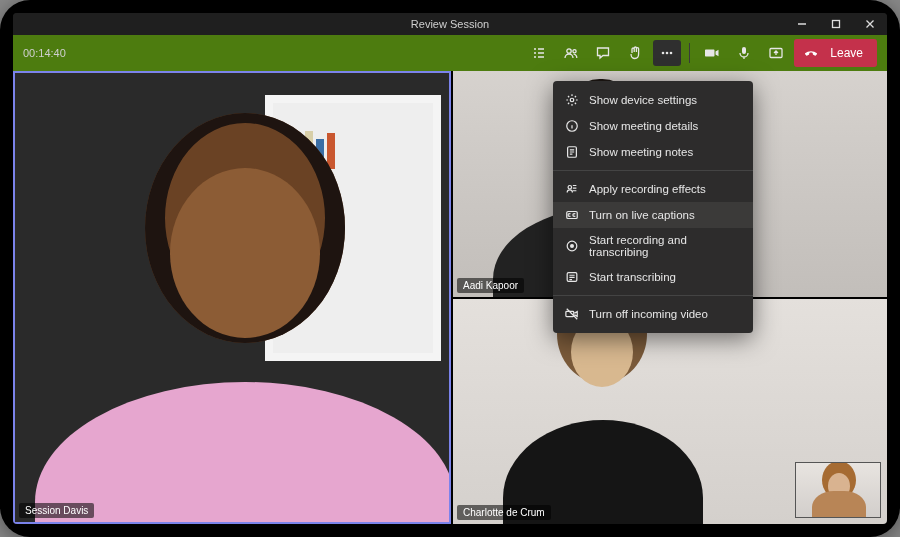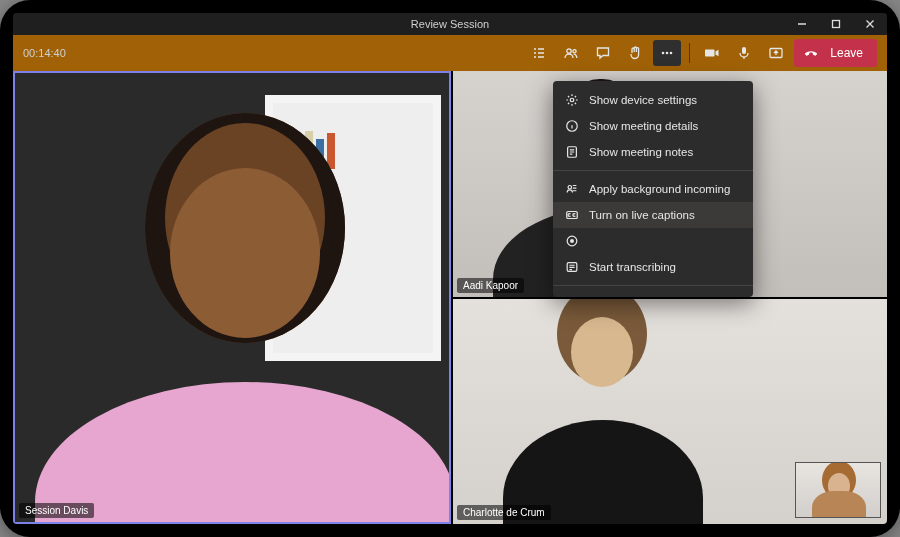--- a/index.html
+++ b/index.html
@@ -47,21 +47,21 @@
   .win-btn {
     width: 34px; height: 100%;
     display: flex; align-items: center; justify-content: center;
     color: #ddd;
   }
   .win-btn svg { width: 10px; height: 10px; stroke: currentColor; fill: none; stroke-width: 1.3; }
 
   
   .toolbar {
     height: 36px;
-    background: #a16207;
+    background: #4d7c0f;
     display: flex;
     align-items: center;
     padding: 0 10px;
     gap: 4px;
   }
   .timer { color: #cfcfcf; font-size: 11px; margin-right: auto; }
   .tool-btn {
     width: 28px; height: 26px;
     border-radius: 3px;
     display: flex; align-items: center; justify-content: center;
@@ -307,51 +307,61 @@
       <div class="menu-sep"></div>
       <div id="mg2">
           <div class="menu-item">
             <span class="mi-icon">
               <svg viewBox="0 0 16 16">
                 <circle cx="5.5" cy="6" r="2"></circle>
                 <path d="M2.5 12c0-1.8 1.3-3 3-3s3 1.2 3 3"></path>
                 <path d="M9 4h4M9 7h4M9 10h4"></path>
               </svg>
             </span>
-            <span>Apply background incoming</span>
+            <span>Apply recording effects</span>
           </div>
           <div class="menu-item hl">
             <span class="mi-icon">
               <svg viewBox="0 0 16 16">
                 <rect x="2" y="4" width="12" height="8" rx="1.5"></rect>
                 <path d="M6.2 7c-.3-.4-.7-.6-1.2-.6-.9 0-1.5.7-1.5 1.6s.6 1.6 1.5 1.6c.5 0 .9-.2 1.2-.6M11.7 7c-.3-.4-.7-.6-1.2-.6-.9 0-1.5.7-1.5 1.6s.6 1.6 1.5 1.6c.5 0 .9-.2 1.2-.6"></path>
               </svg>
             </span>
             <span>Turn on live captions</span>
           </div>
           <div class="menu-item">
             <span class="mi-icon">
               <svg viewBox="0 0 16 16">
                 <circle cx="8" cy="8" r="5.5"></circle>
                 <circle cx="8" cy="8" r="2.3" fill="#e6e6e6" stroke="none"></circle>
               </svg>
             </span>
+            <span>Start recording and transcribing</span>
           </div>
           <div class="menu-item">
             <span class="mi-icon">
               <svg viewBox="0 0 16 16">
                 <rect x="2.5" y="3" width="11" height="10" rx="1.5"></rect>
                 <path d="M5 6h6M5 8.5h6M5 11h3"></path>
               </svg>
             </span>
             <span>Start transcribing</span>
           </div>
         </div>
       <div class="menu-sep"></div>
       <div id="mg3">
+          <div class="menu-item">
+            <span class="mi-icon">
+              <svg viewBox="0 0 16 16">
+                <path d="M2 5h7c.6 0 1 .4 1 1v4c0 .6-.4 1-1 1H2c-.6 0-1-.4-1-1V6c0-.6.4-1 1-1zM11 7l3-1.7v5.4L11 9"></path>
+                <path d="M2 2l12 12"></path>
+              </svg>
+            </span>
+            <span>Turn off incoming video</span>
+          </div>
         </div>
     </div>
 
     <div class="stage">
       <div class="col-main tile p-main">
         <div class="main-bg-shelf">
            <div class="books">
               <span style="height:36px"></span>
               <span></span>
               <span></span>

